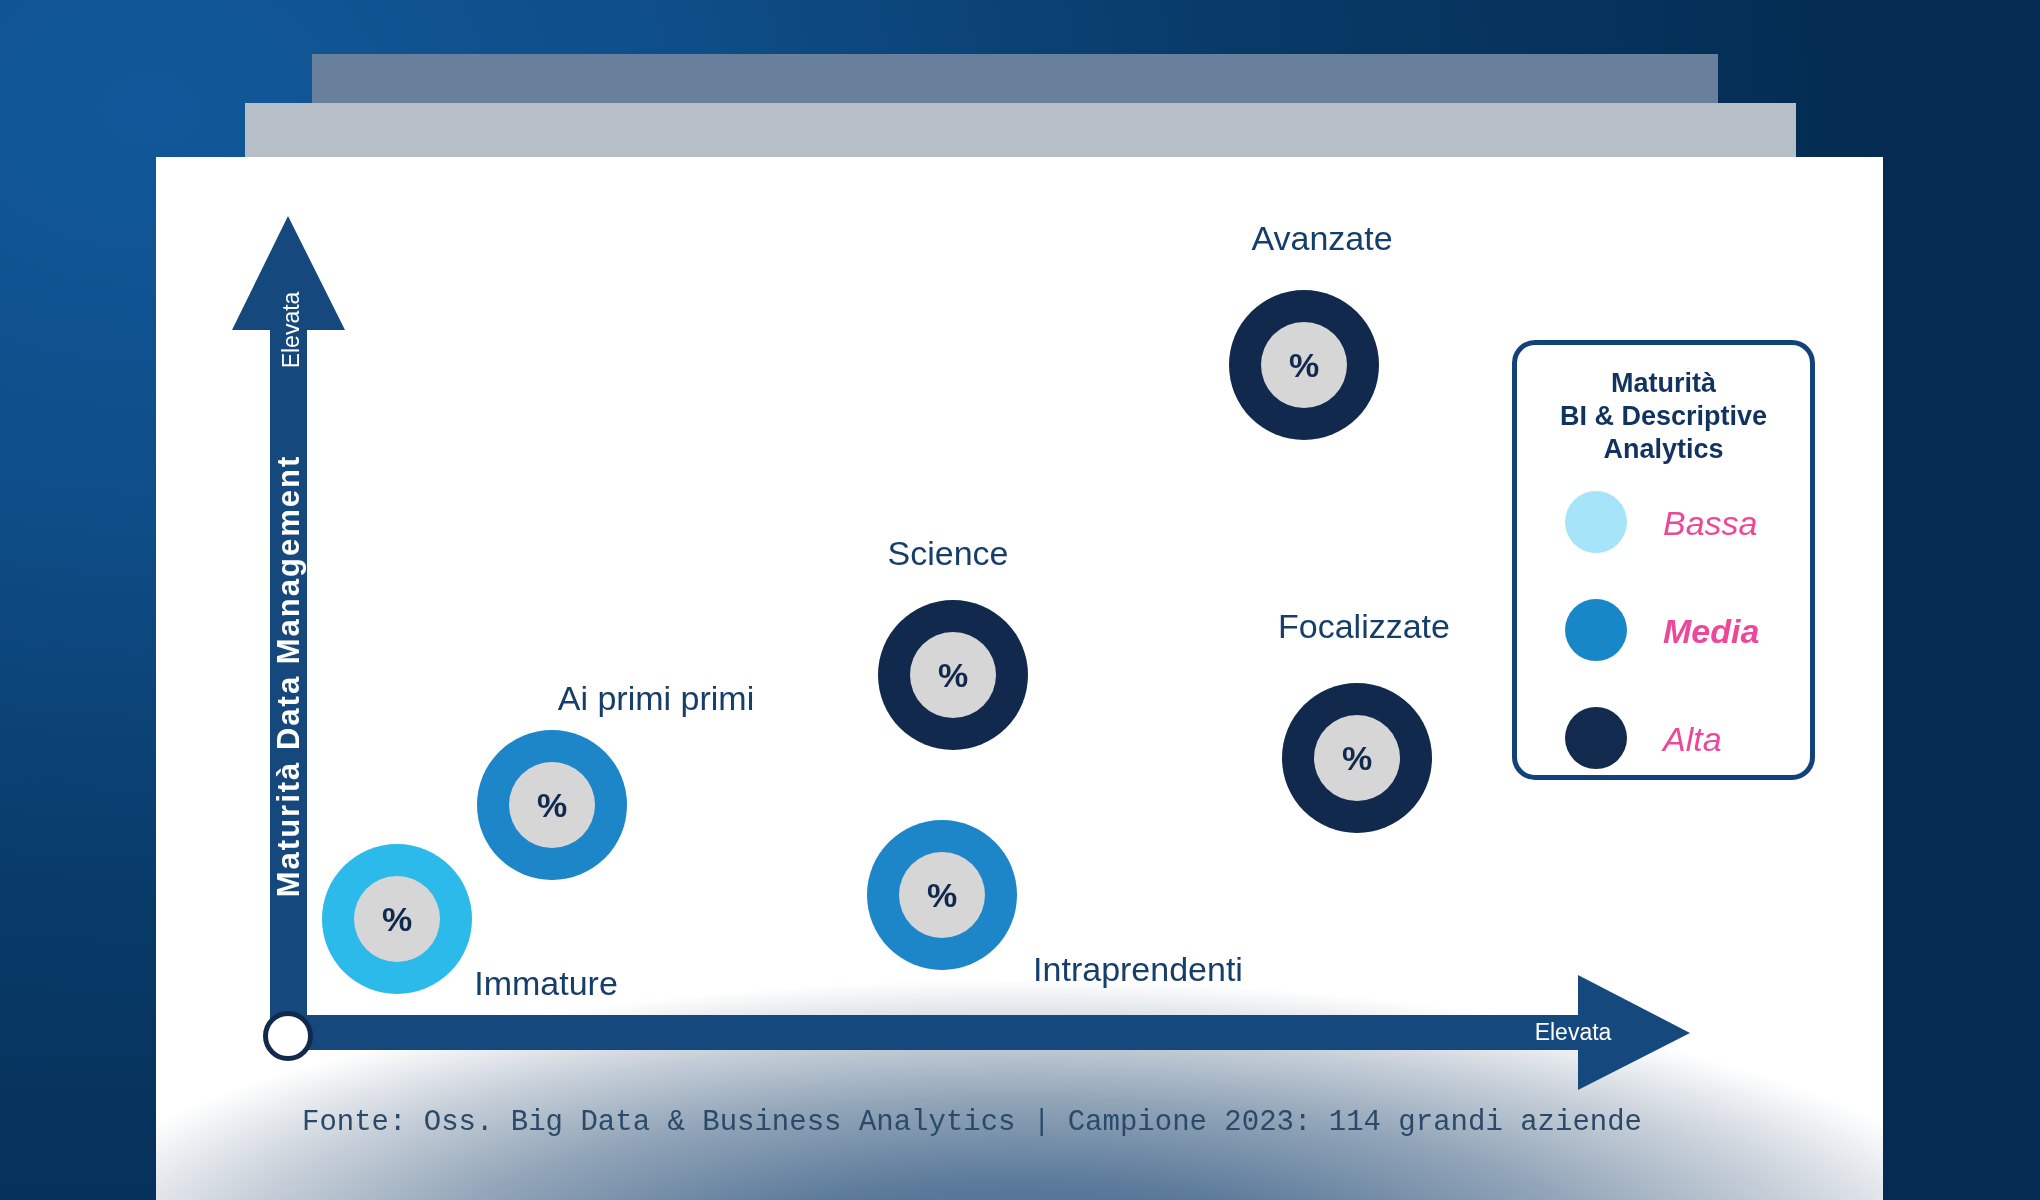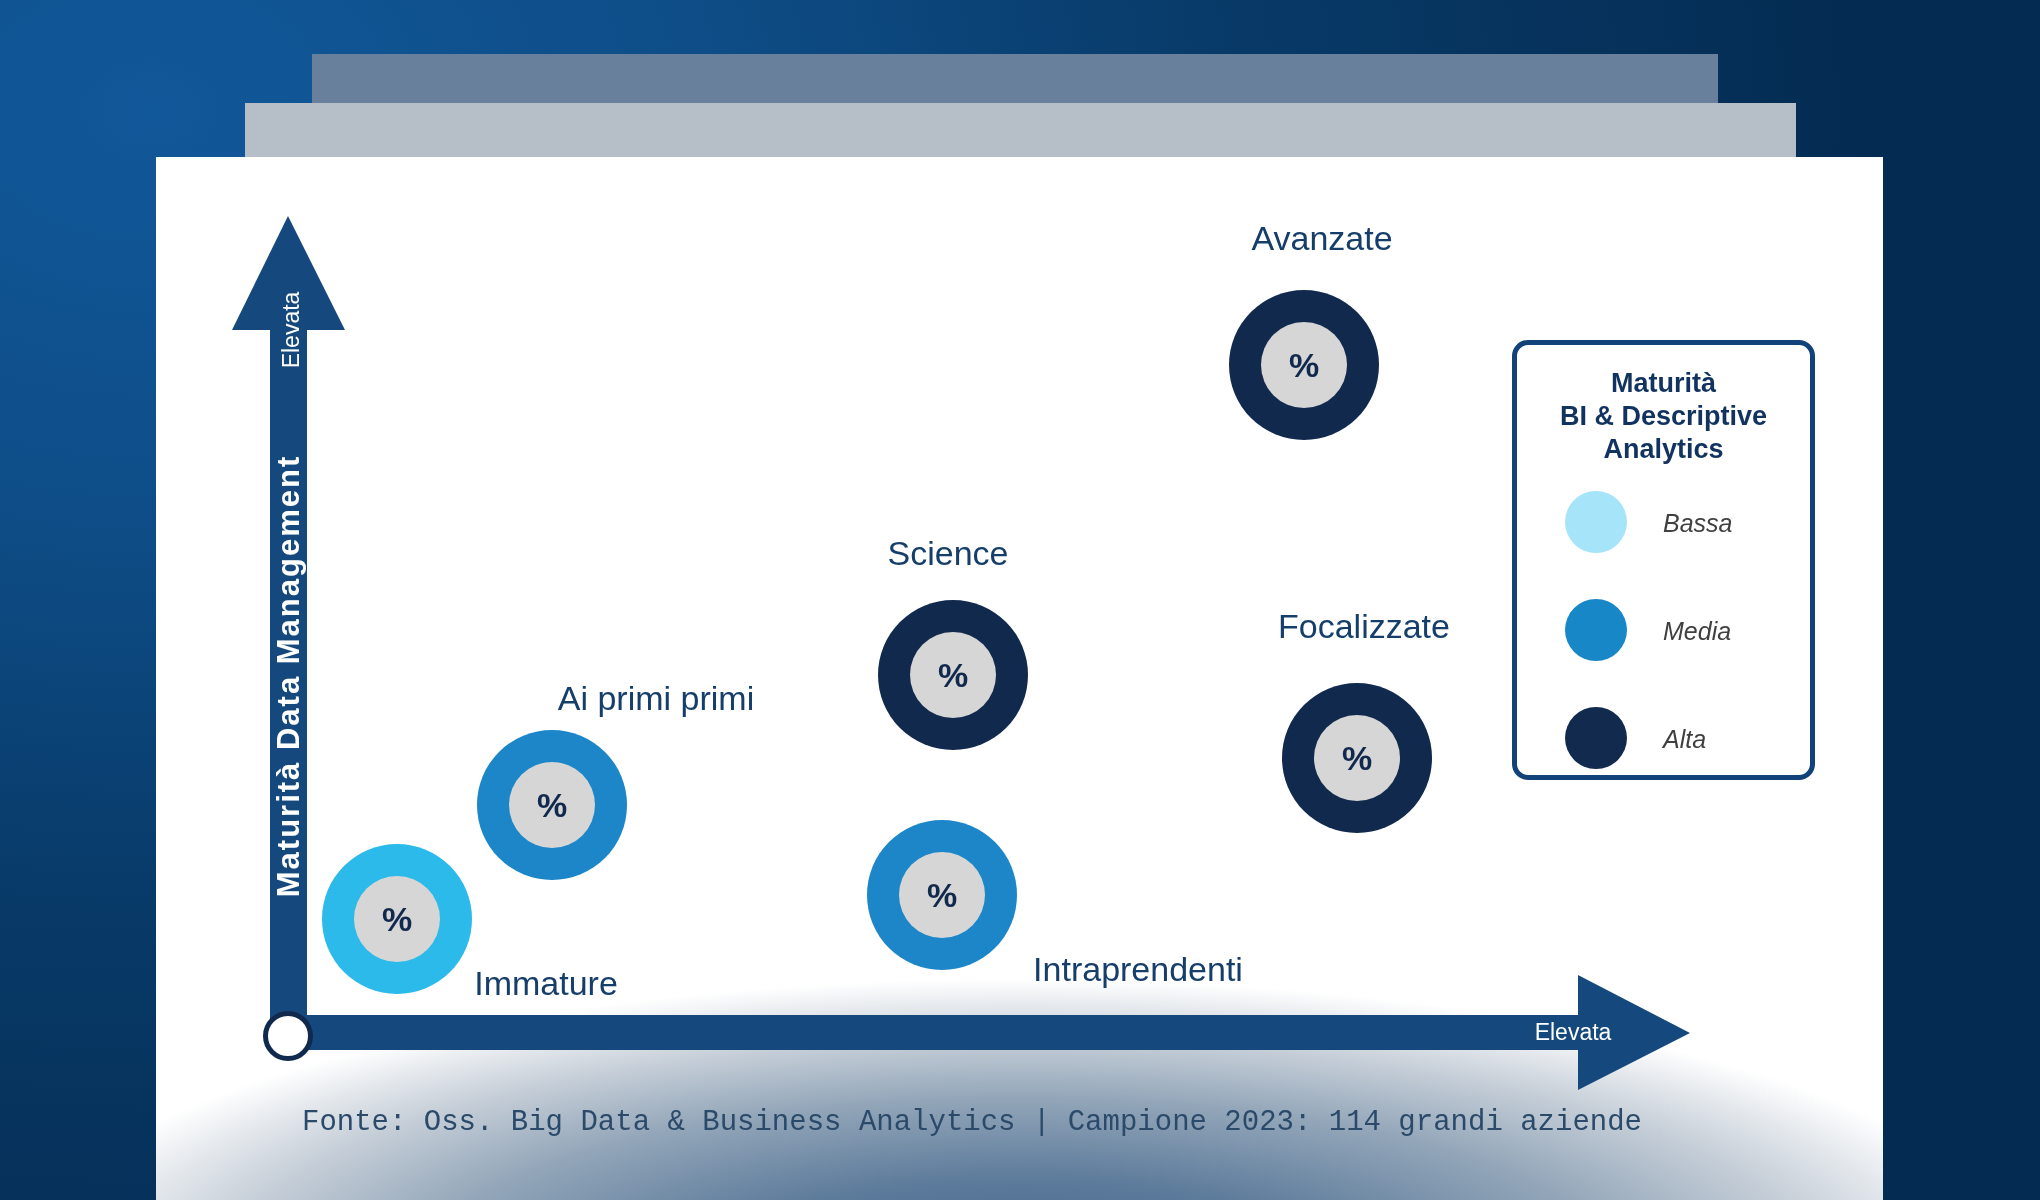--- a/index.html
+++ b/index.html
@@ -41,28 +41,28 @@
   
   .bubble{width:150px;height:150px;border-radius:50%;transform:translate(-50%,-50%);
     display:flex;align-items:center;justify-content:center;}
   .bubble-inner{width:86px;height:86px;border-radius:50%;background:#d6d6d6;
     display:flex;align-items:center;justify-content:center;}
   .pct{font-size:34px;font-weight:bold;color:#12294e;}
   .bubble-label{transform:translate(-50%,-50%);font-size:34px;font-weight:normal;
     color:#163e6a;white-space:nowrap;}
   
   .legend{left:1512px;top:340px;width:303px;height:440px;box-sizing:border-box;
-    background:#ffffff;border:5px solid #11427a;border-radius:16px;}
+    background:#ffffff;border:5px solid #11427a;border-radius:23px;}
   .legend-title{position:absolute;left:0;top:22px;width:100%;text-align:center;
     font-weight:bold;font-size:27px;line-height:33px;color:#12335f;}
   .legend-dot{position:absolute;left:48px;width:62px;height:62px;border-radius:50%;}
   .dot-0{top:146px;} .dot-1{top:254px;} .dot-2{top:362px;}
   .legend-label{position:absolute;left:146px;transform:translateY(-50%);
-    font-style:italic;font-size:25px;color:#404040;white-space:nowrap;}
-  .lab-0{top:178px;} .lab-1{top:286px;} .lab-2{top:394px;}
+    font-style:italic;font-size:34px;color:#ec4899;white-space:nowrap;}
+  .lab-0{top:178px;} .lab-1{top:286px;font-weight:bold;} .lab-2{top:394px;}
   
   .footer{left:972px;top:1122px;transform:translate(-50%,-50%);
     font-size:29px;color:#2b4a6a;white-space:nowrap;font-family:Liberation Mono, monospace;}
 </style>
 </head>
 <body>
 
 <div class="stage">
 
   <div class="abs bar-dark"></div>

